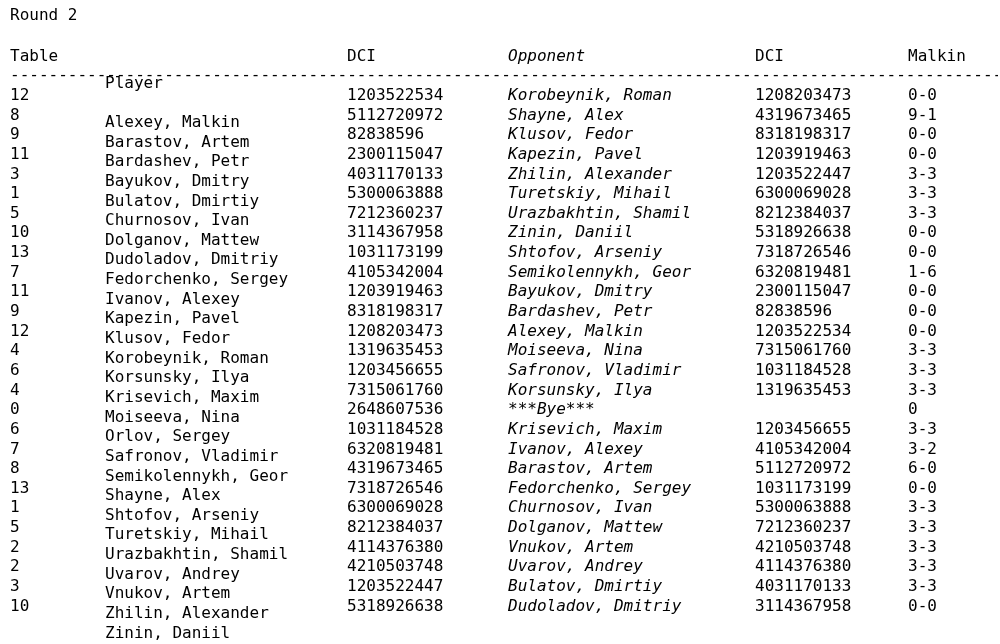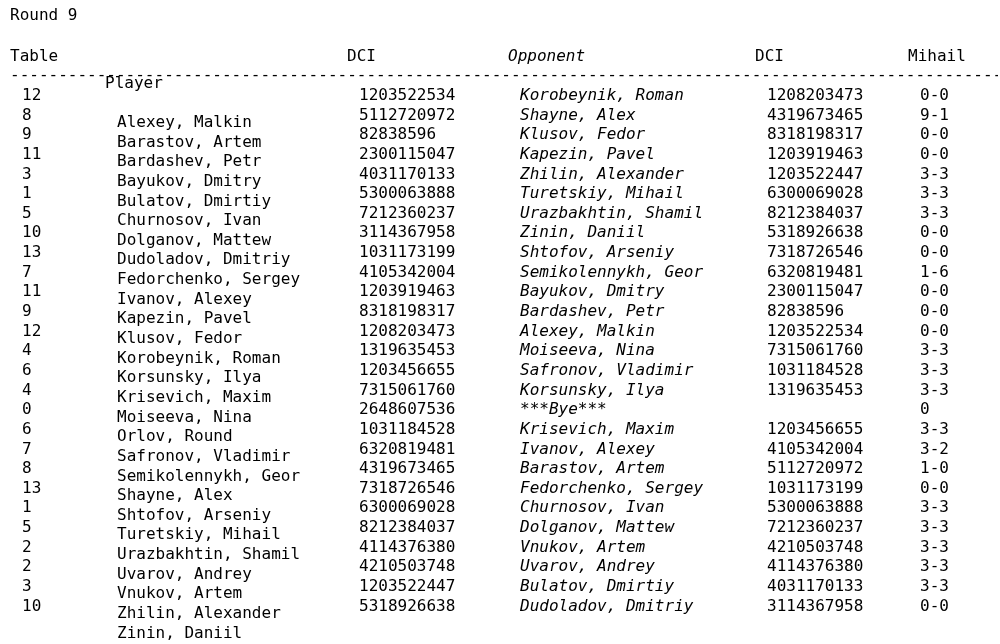--- a/index.html
+++ b/index.html
@@ -36,43 +36,43 @@
   #separator-line {
     top: 65px;
     left: 10px;
     width: 988px;
     overflow: hidden;
     white-space: pre;
     line-height: 19.65px;
   }
   #rows-container {
     top: 85px;
-    left: 12px;
+    left: 0;
     width: 848px;
   }
   .cell { position: absolute; top: 0; white-space: pre; }
   .c-table    { left: 10px;  }
   .c-player   { left: 105px; margin-top: 27px; }
   .c-dci      { left: 347px; }
   .c-opponent { left: 508px; font-style: italic; }
   .c-dci2     { left: 755px; }
   .c-points   { left: 908px; }
 </style>
 </head>
 <body>
 
-<div id="round-title" class="abs">Round 9</div>
+<div id="round-title" class="abs">Round 2</div>
 
 <div id="header-row" class="abs line">
   <span class="cell c-table">Table</span>
   <span class="cell c-player">Player</span>
   <span class="cell c-dci">DCI</span>
   <span class="cell c-opponent">Opponent</span>
   <span class="cell c-dci2">DCI</span>
-  <span class="cell c-points">Mihail</span>
+  <span class="cell c-points">Malkin</span>
 </div>
 
 <div id="separator-line" class="abs">----------------------------------------------------------------------------------------------------------</div>
 
 <div id="rows-container" class="abs">
   <div class="line">
     <span class="cell c-table">12</span>
     <span class="cell c-player">Alexey, Malkin</span>
     <span class="cell c-dci">1203522534</span>
     <span class="cell c-opponent">Korobeynik, Roman</span>
@@ -210,21 +210,21 @@
     <span class="cell c-table">4</span>
     <span class="cell c-player">Moiseeva, Nina</span>
     <span class="cell c-dci">7315061760</span>
     <span class="cell c-opponent">Korsunsky, Ilya</span>
     <span class="cell c-dci2">1319635453</span>
     <span class="cell c-points">3-3</span>
   </div>
 
   <div class="line">
     <span class="cell c-table">0</span>
-    <span class="cell c-player">Orlov, Round</span>
+    <span class="cell c-player">Orlov, Sergey</span>
     <span class="cell c-dci">2648607536</span>
     <span class="cell c-opponent">***Bye***</span>
     <span class="cell c-dci2"></span>
     <span class="cell c-points">0</span>
   </div>
 
   <div class="line">
     <span class="cell c-table">6</span>
     <span class="cell c-player">Safronov, Vladimir</span>
     <span class="cell c-dci">1031184528</span>
@@ -241,21 +241,21 @@
     <span class="cell c-dci2">4105342004</span>
     <span class="cell c-points">3-2</span>
   </div>
 
   <div class="line">
     <span class="cell c-table">8</span>
     <span class="cell c-player">Shayne, Alex</span>
     <span class="cell c-dci">4319673465</span>
     <span class="cell c-opponent">Barastov, Artem</span>
     <span class="cell c-dci2">5112720972</span>
-    <span class="cell c-points">1-0</span>
+    <span class="cell c-points">6-0</span>
   </div>
 
   <div class="line">
     <span class="cell c-table">13</span>
     <span class="cell c-player">Shtofov, Arseniy</span>
     <span class="cell c-dci">7318726546</span>
     <span class="cell c-opponent">Fedorchenko, Sergey</span>
     <span class="cell c-dci2">1031173199</span>
     <span class="cell c-points">0-0</span>
   </div>

